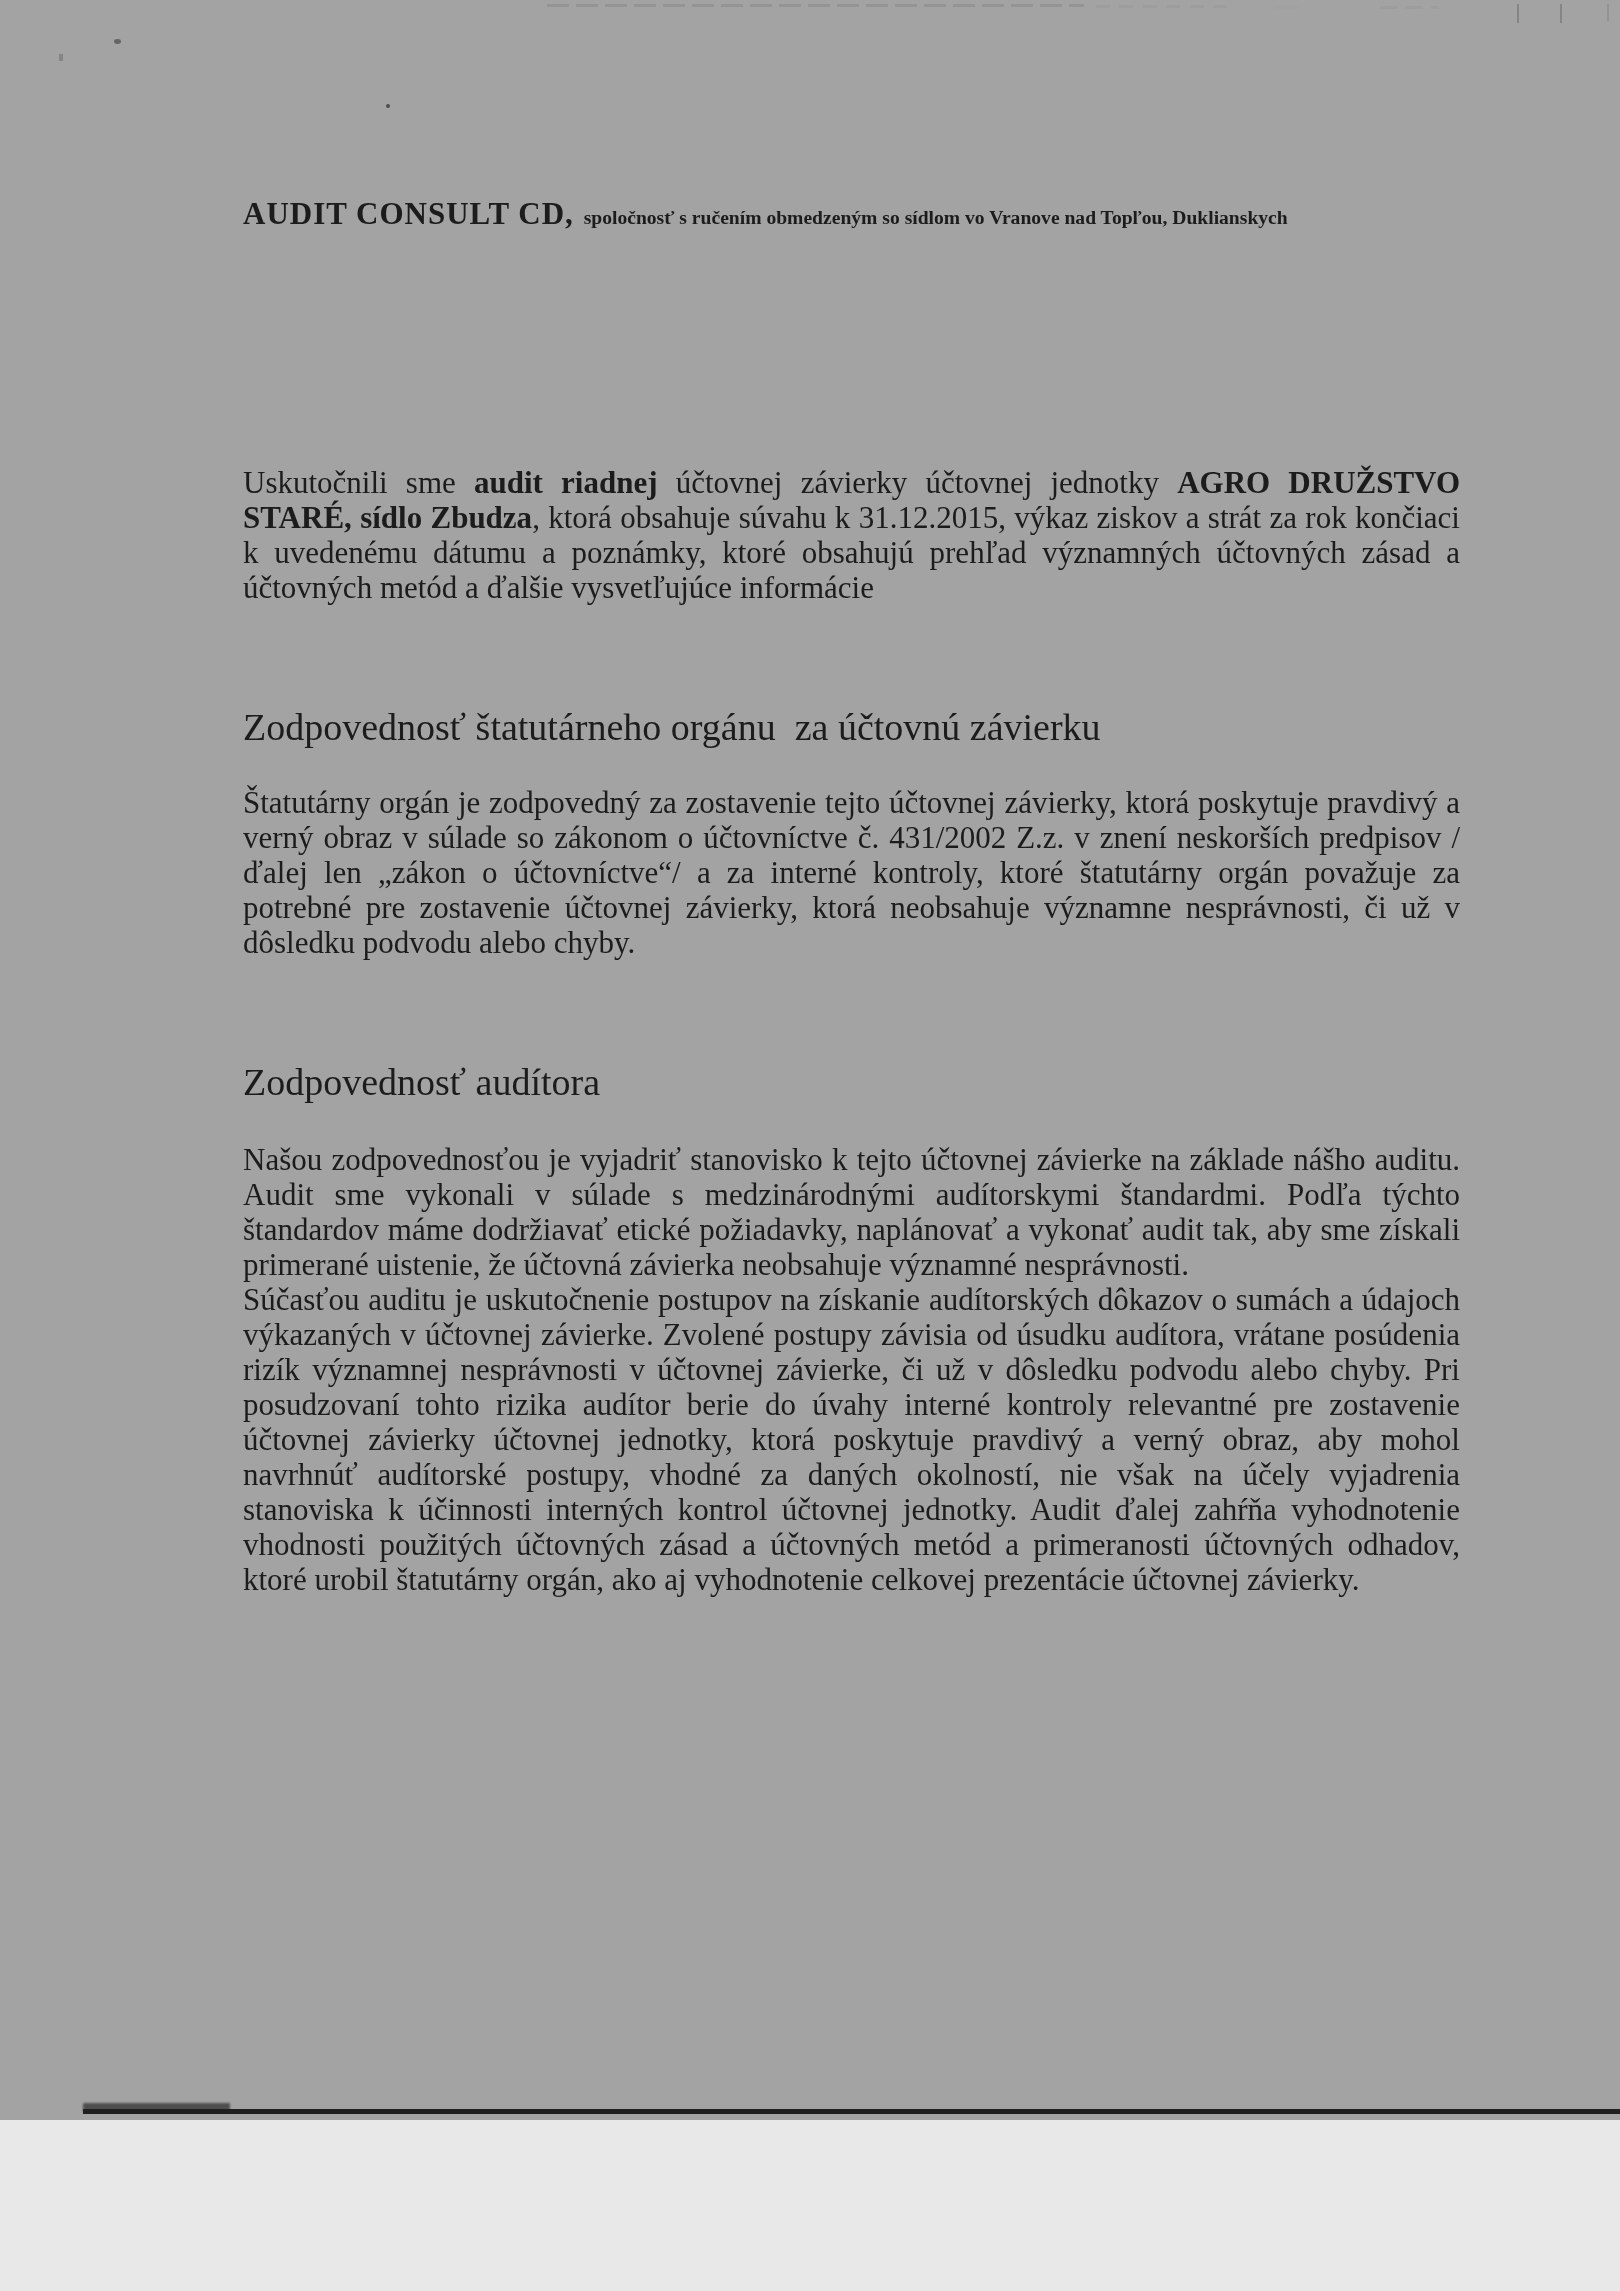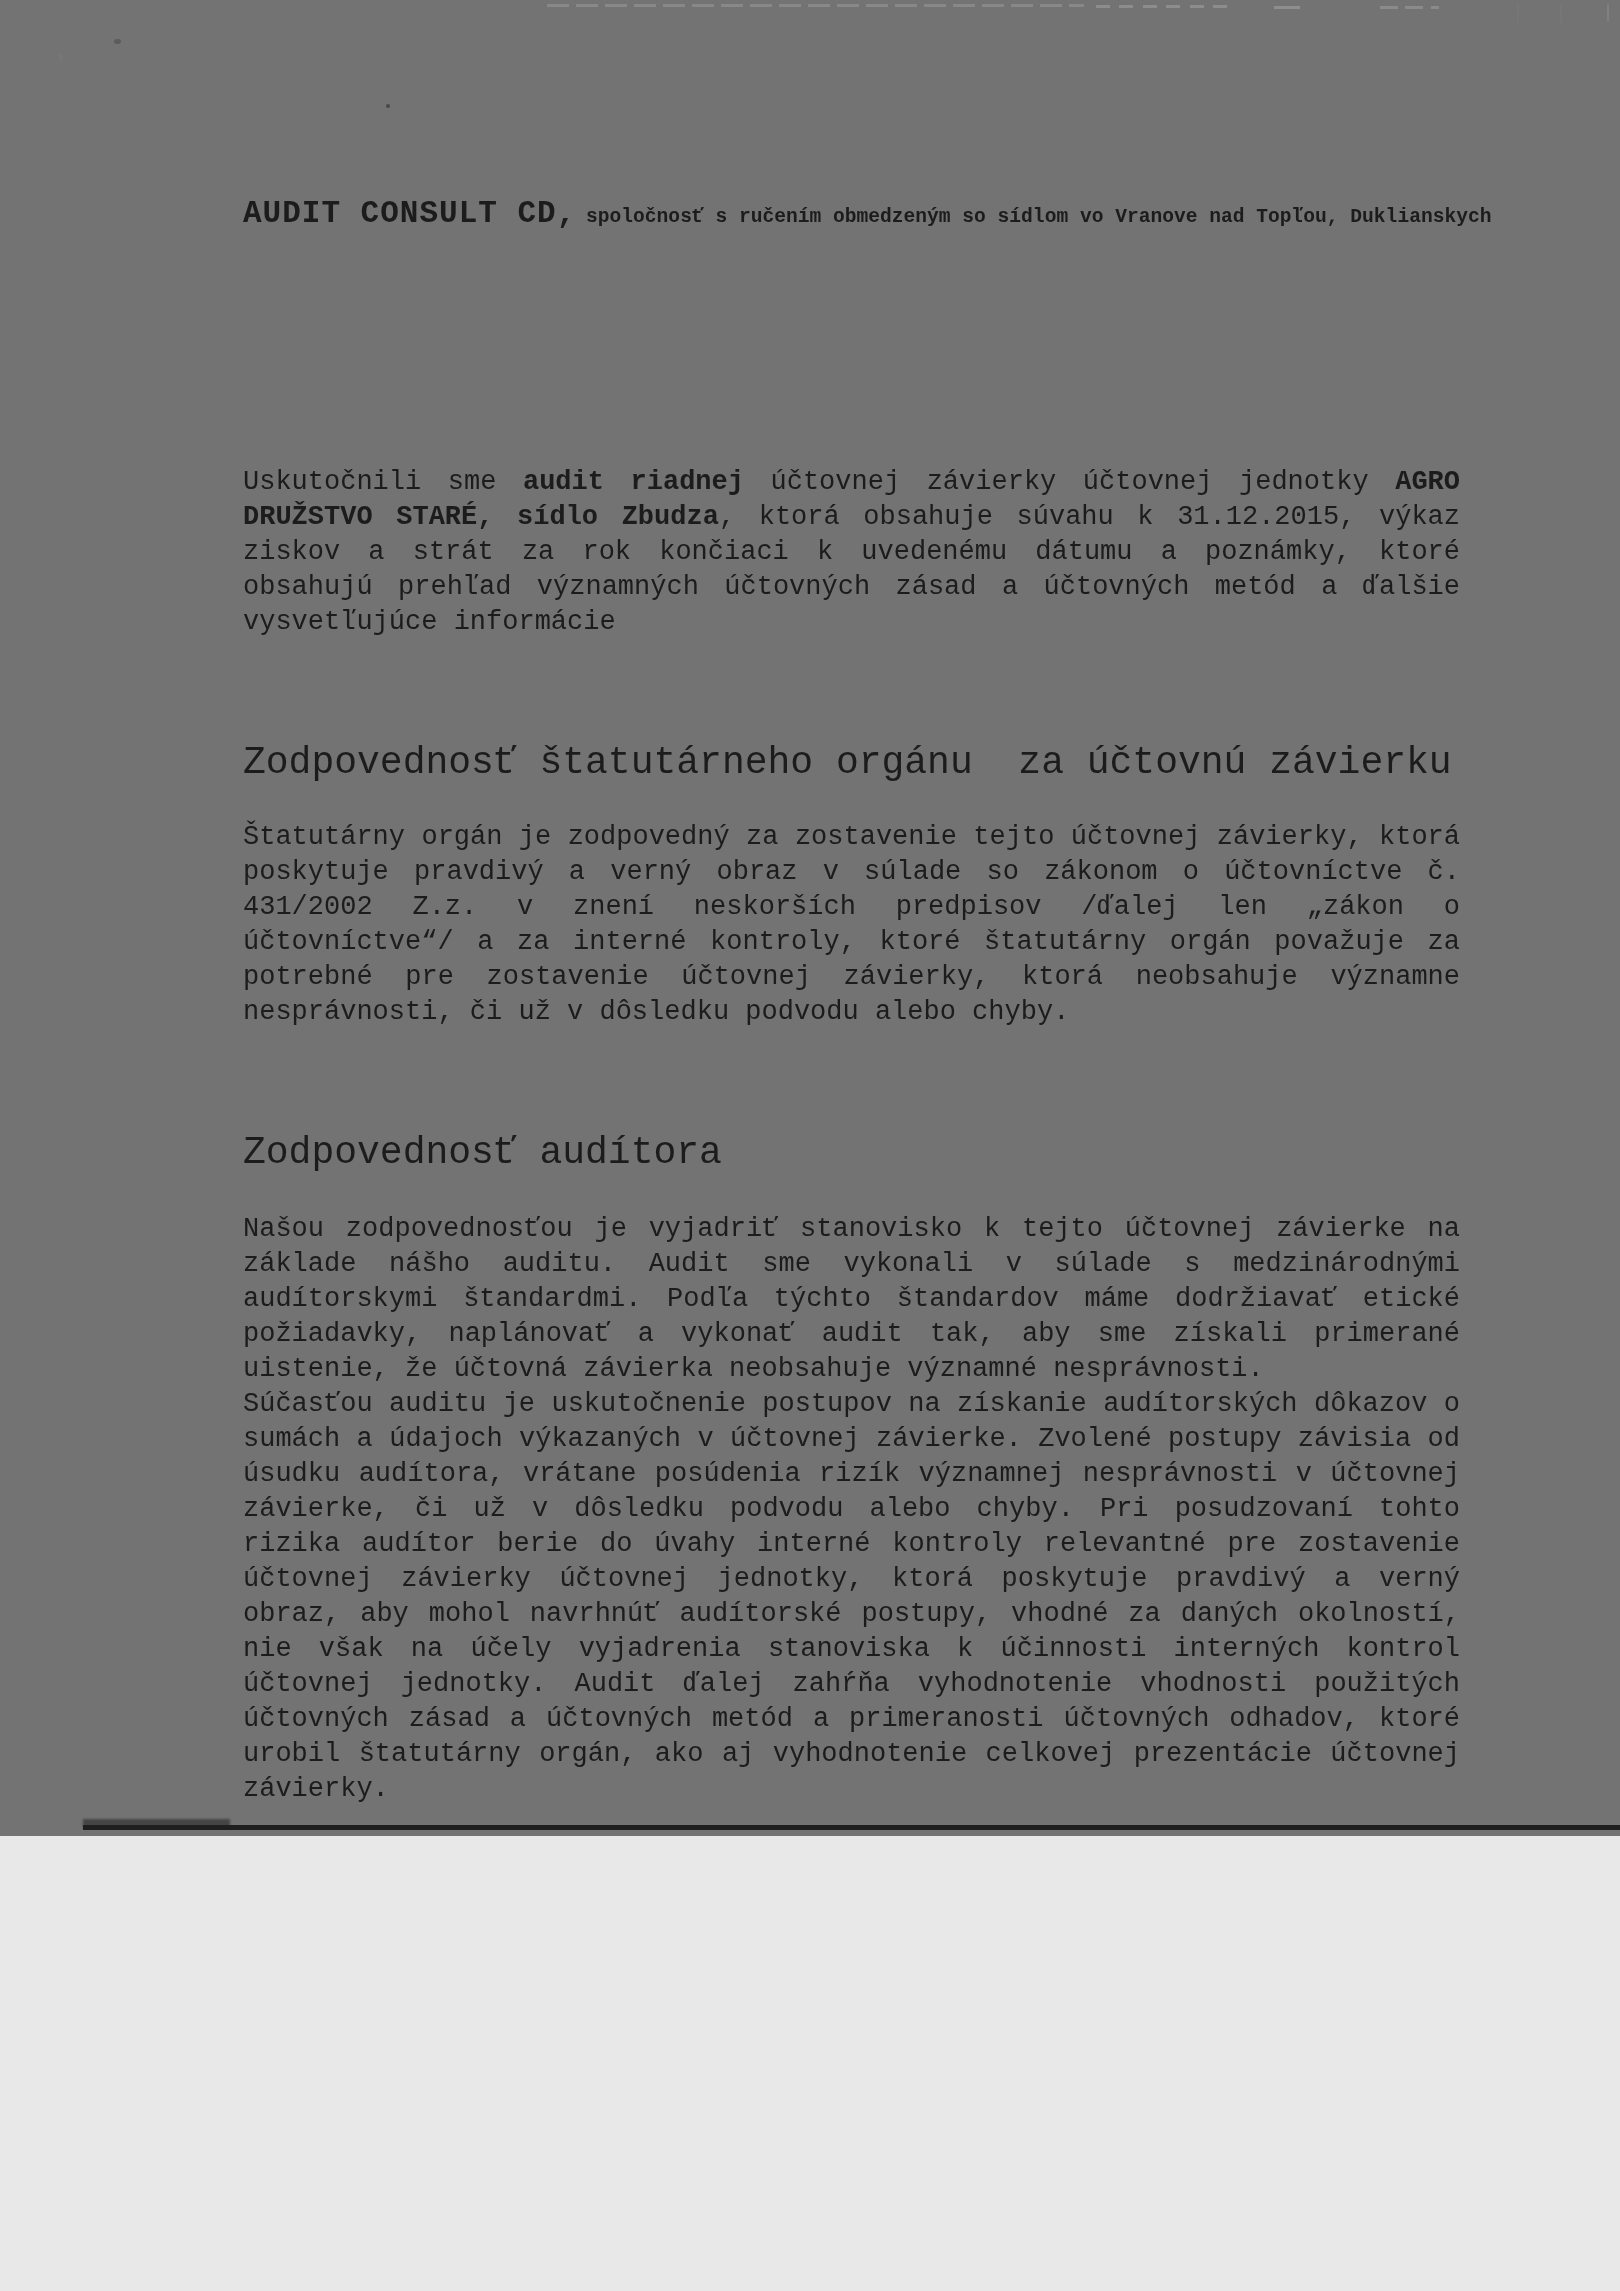--- a/index.html
+++ b/index.html
@@ -3,25 +3,25 @@
 <meta charset="utf-8">
 <style>
   html, body {
     margin: 0;
     padding: 0;
     background: #e8e8e8;
   }
   .page {
     position: relative;
     width: 1620px;
-    height: 1836px;
+    height: 2120px;
     margin: 0 auto;
-    background: #737373;
+    background: #a3a3a3;
     overflow: hidden;
-    font-family: Liberation Mono, monospace;
+    font-family: Liberation Serif, serif;
     color: #1c1c1c;
   }
   .content {
     position: relative;
     margin-left: 243px;
     width: 1217px;
   }
 
   
   .header-block {
@@ -72,21 +72,21 @@
     line-height: 39px;
   }
   .doc-subtitle {
     font-size: 25.5px;
     line-height: 35px;
   }
 
   
   .body-text {
     margin: 0;
-    font-size: 27px;
+    font-size: 31px;
     line-height: 35px;
     text-align: justify;
   }
   .intro {
     margin-top: 133px;
   }
   .section-heading {
     margin: 0;
     font-size: 38px;
     font-weight: normal;

